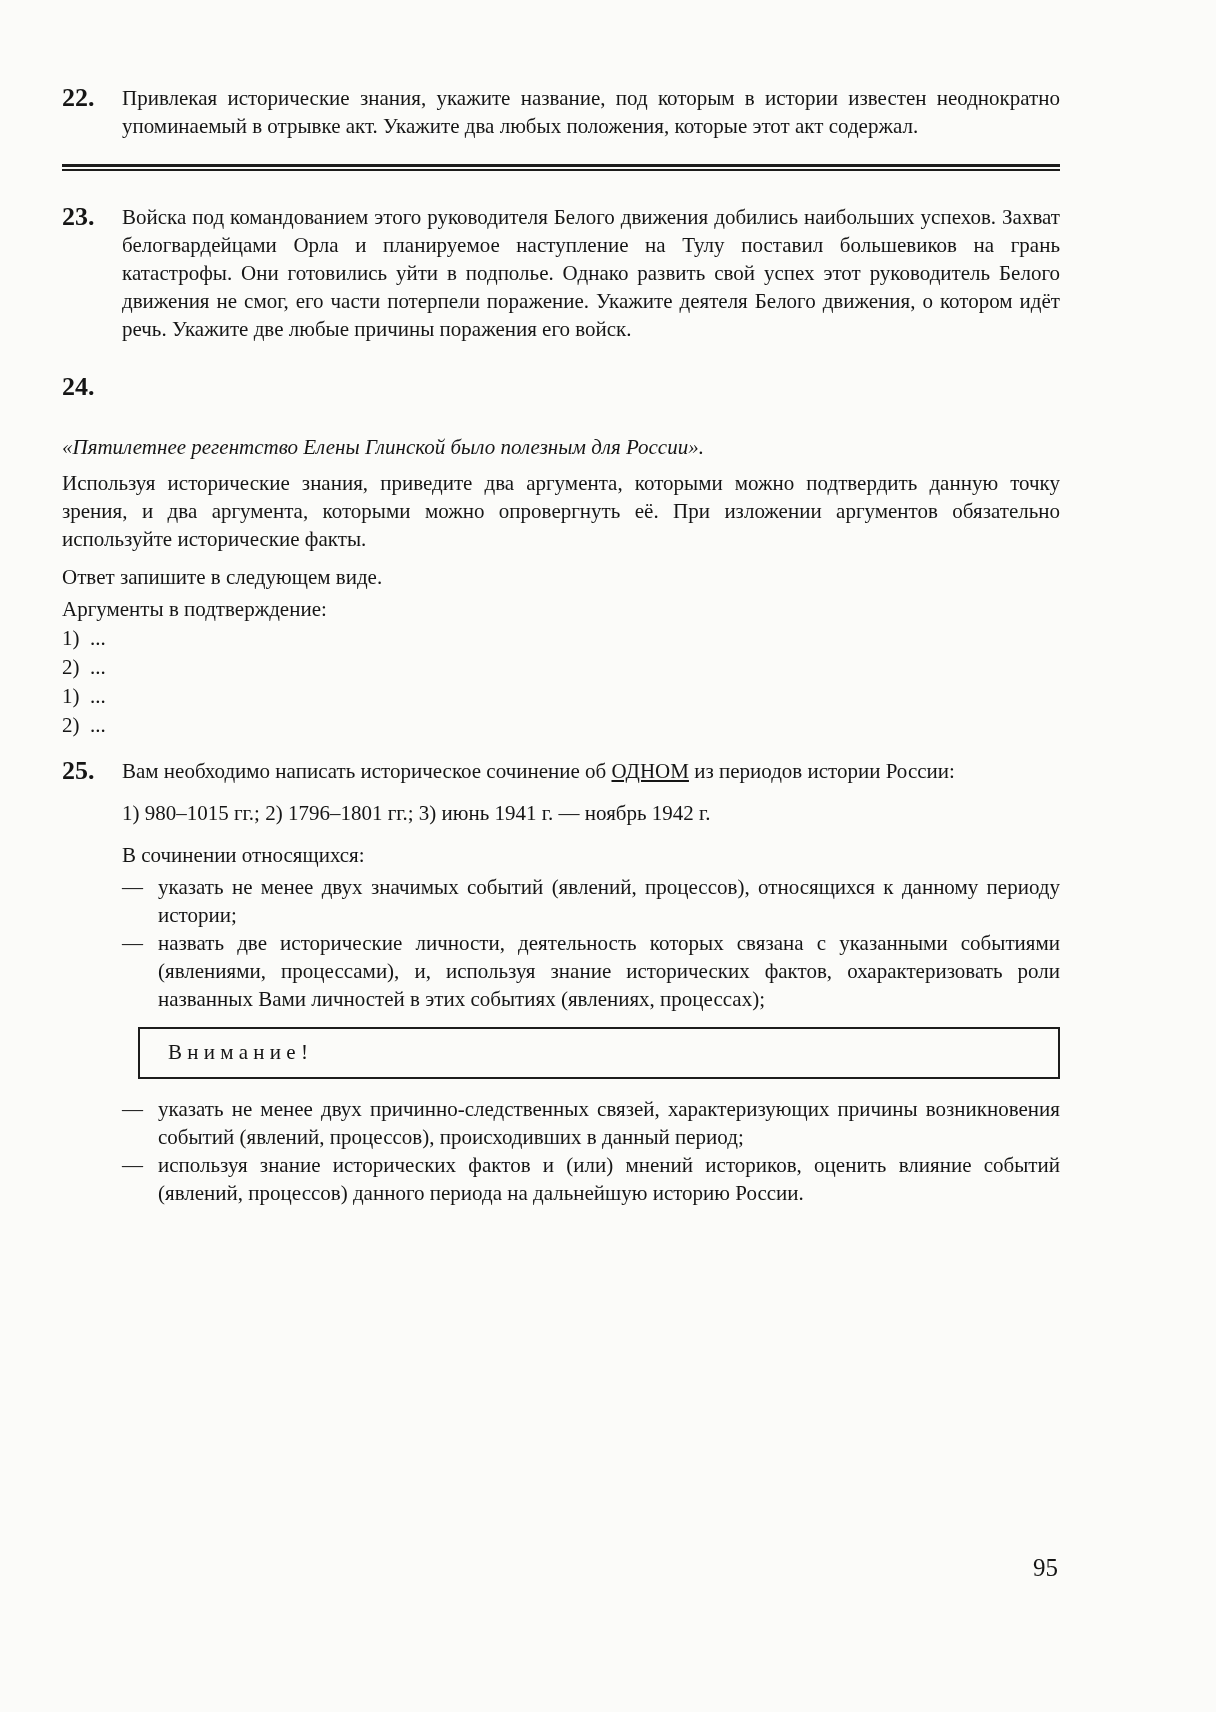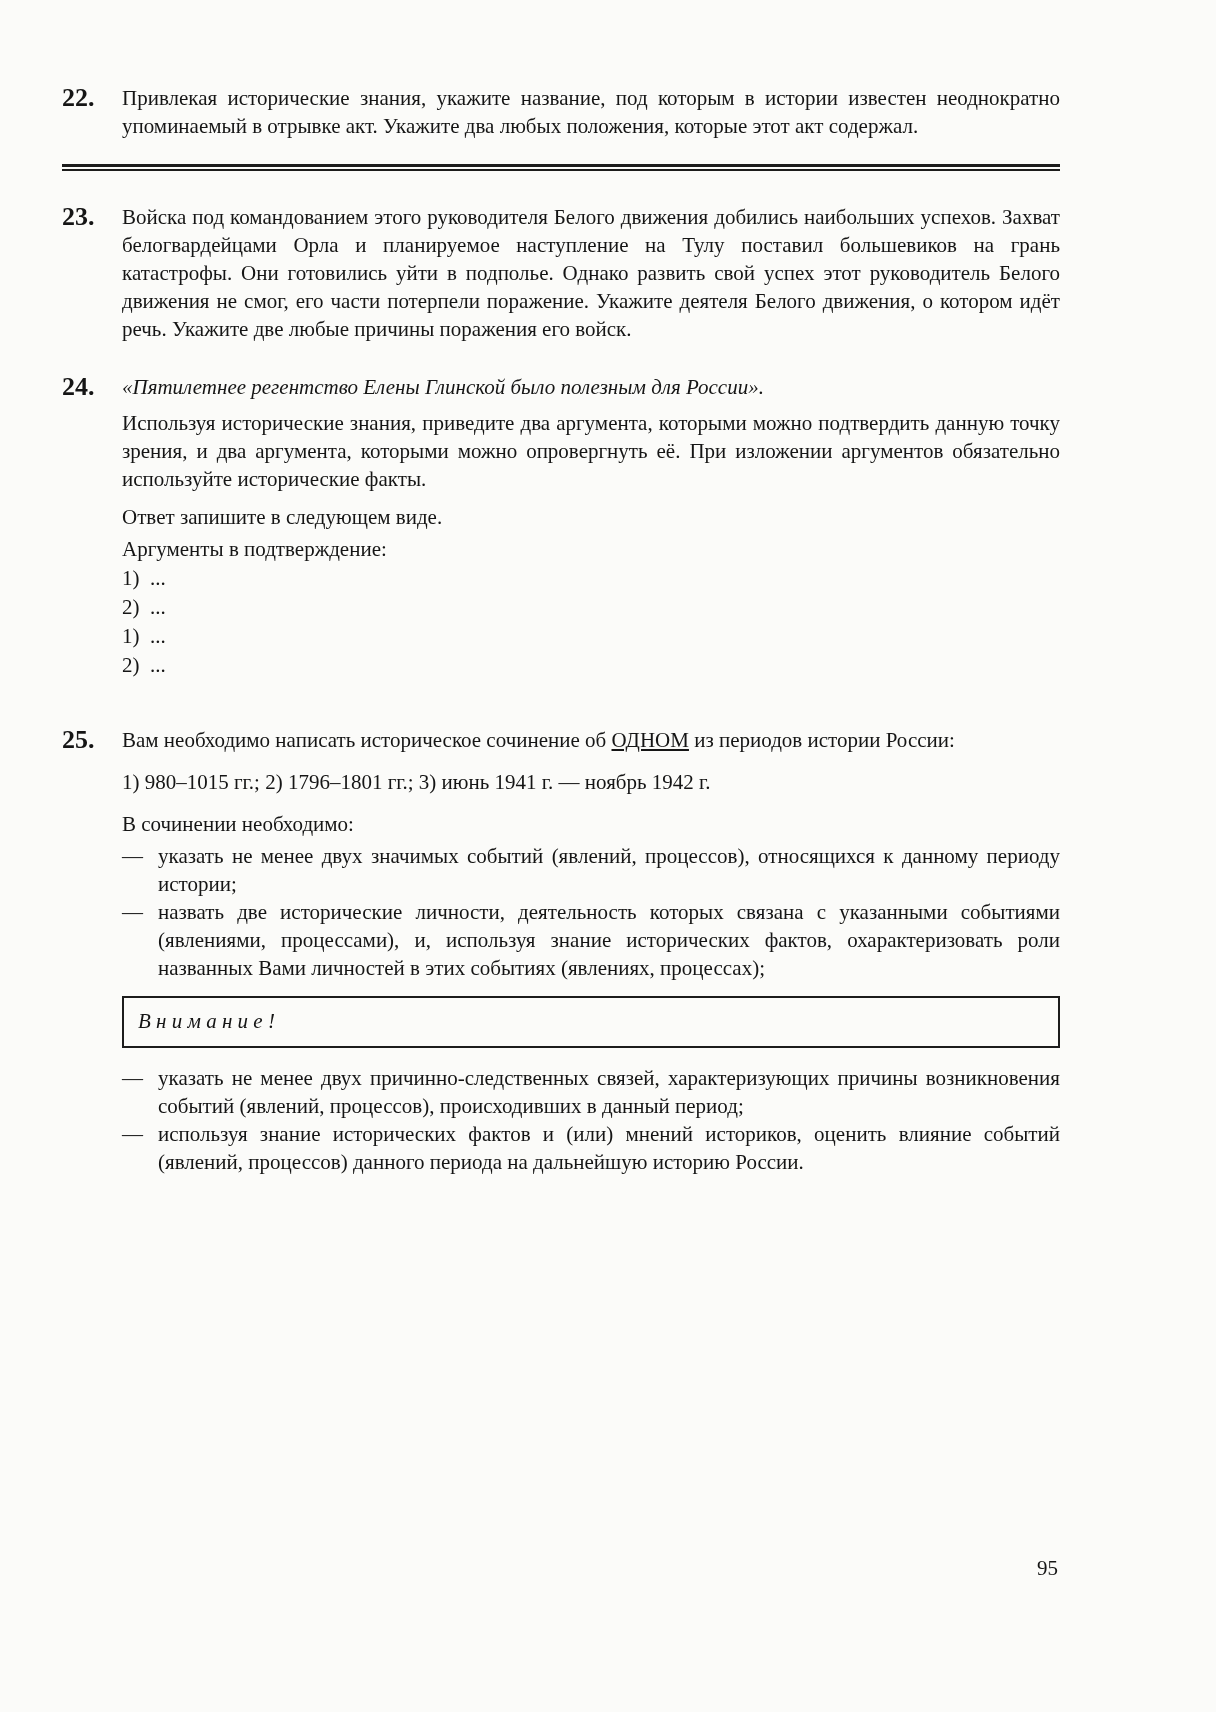--- a/index.html
+++ b/index.html
@@ -28,21 +28,21 @@
     flex: 1;
     font-size: 21px;
     line-height: 28px;
     text-align: justify;
   }
   .qbody p { margin: 0 0 10px 0; }
   .qbody p:last-child { margin-bottom: 0; }
 
   .q22 { margin-bottom: 24px; }
   .q23 { margin-bottom: 30px; }
-  .q24 { margin-bottom: 46px; }
+  .q24 { margin-bottom: 17px; flex-direction: column; }
 
   .divider {
     height: 7px;
     border-top: 3px solid #1c1c1c;
     border-bottom: 2px solid #1c1c1c;
     margin: 18px 0 32px 0;
   }
 
   .quote {
     font-style: italic;
@@ -60,34 +60,33 @@
 
   .periods { text-align: left; margin: 14px 0 14px 0 !important; }
   .req-label { text-align: left; margin-bottom: 4px !important; }
 
   .bullet { display: flex; }
   .bullet .dash { flex: 0 0 36px; width: 36px; }
   .bullet .btxt { flex: 1; text-align: justify; }
 
   .attention {
     border: 2px solid #1c1c1c;
-    padding: 8px 14px 10px 14px;
-    margin: 14px 0 16px 0;
-    font-style: italic;
+    padding: 8px 14px 10px 28px;
+    margin: 14px 0 16px 16px;
   }
   .att-title { line-height: 30px; }
   .att-text { font-weight: bold; text-align: justify; line-height: 29px; }
 
   .outro { margin-top: 10px; text-align: justify; }
 
   .pagenum {
     position: absolute;
     top: 1556px;
     right: 158px;
-    font-size: 21px;
+    font-size: 25px;
     line-height: 24px;
   }
 </style>
 </head>
 <body>
 
 <div class="page">
 
   <section class="q q22">
     <div class="qnum">22.</div>
@@ -119,21 +118,21 @@
     </div>
   </section>
 
   <section class="q q25">
     <div class="qnum">25.</div>
     <div class="qbody">
       <p><span>Вам необходимо написать историческое сочинение об </span><span class="u">ОДНОМ</span><span> из периодов истории России:</span></p>
 
       <p class="periods">1) 980–1015 гг.; 2) 1796–1801 гг.; 3) июнь 1941 г. — ноябрь 1942 г.</p>
 
-      <p class="req-label">В сочинении необходимо:</p>
+      <p class="req-label">В сочинении относящихся:</p>
 
       <div class="bullet">
         <span class="dash">—</span>
         <div class="btxt">указать не менее двух значимых событий (явлений, процессов), относящихся к данному периоду истории;</div>
       </div>
       <div class="bullet">
         <span class="dash">—</span>
         <div class="btxt">назвать две исторические личности, деятельность которых связана с указанными событиями (явлениями, процессами), и, используя знание исторических фактов, охарактеризовать роли названных Вами личностей в этих событиях (явлениях, процессах);</div>
       </div>
 

